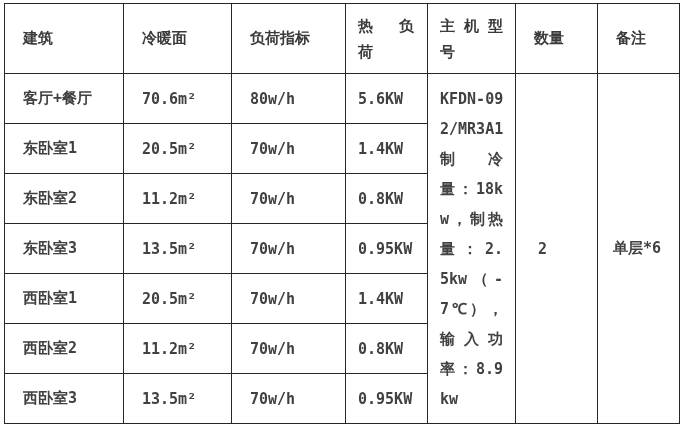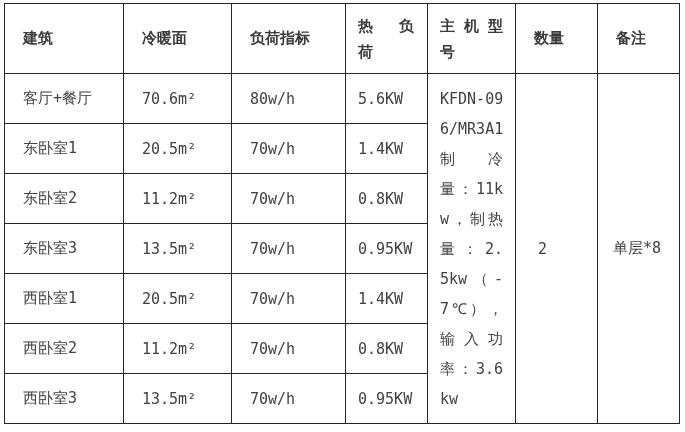--- a/index.html
+++ b/index.html
@@ -26,20 +26,21 @@
     padding-left: 39px;
   }
   th, td {
     border: 1px solid #262626;
     font-size: 15px;
     text-align: left;
     vertical-align: middle;
     padding: 0 10px 0 18px;
     overflow: hidden;
     background: #ffffff;
+    font-weight: bold;
   }
   thead tr { height: 70px; }
   tbody tr { height: 50px; }
   thead th { font-weight: bold; color: #3a3a3a; }
   .hline { line-height: 26px; }
   
   .jl {
     text-align: justify;
     text-align-last: justify;
   }
@@ -84,33 +85,33 @@
       </tr>
     </thead>
     <tbody>
       <tr>
         <td>客厅+餐厅</td>
         <td>70.6m²</td>
         <td>80w/h</td>
         <td class="c-heat">5.6KW</td>
         <td class="c-model" rowspan="7">
           <div class="mline jl">KFDN-09</div>
-          <div class="mline jl">6/MR3A1</div>
+          <div class="mline jl">2/MR3A1</div>
           <div class="mline jl">制冷</div>
-          <div class="mline jl">量：11k</div>
+          <div class="mline jl">量：18k</div>
           <div class="mline jl">w，制热</div>
           <div class="mline jl">量：2.</div>
           <div class="mline jl">5kw（-</div>
           <div class="mline jl">7℃），</div>
           <div class="mline jl">输入功</div>
-          <div class="mline jl">率：3.6</div>
+          <div class="mline jl">率：8.9</div>
           <div class="mline">kw</div>
         </td>
         <td class="c-qty" rowspan="7">2</td>
-        <td class="c-remark" rowspan="7">单层*8</td>
+        <td class="c-remark" rowspan="7">单层*6</td>
       </tr>
       <tr>
         <td>东卧室1</td>
         <td>20.5m²</td>
         <td>70w/h</td>
         <td class="c-heat">1.4KW</td>
       </tr>
       <tr>
         <td>东卧室2</td>
         <td>11.2m²</td>

